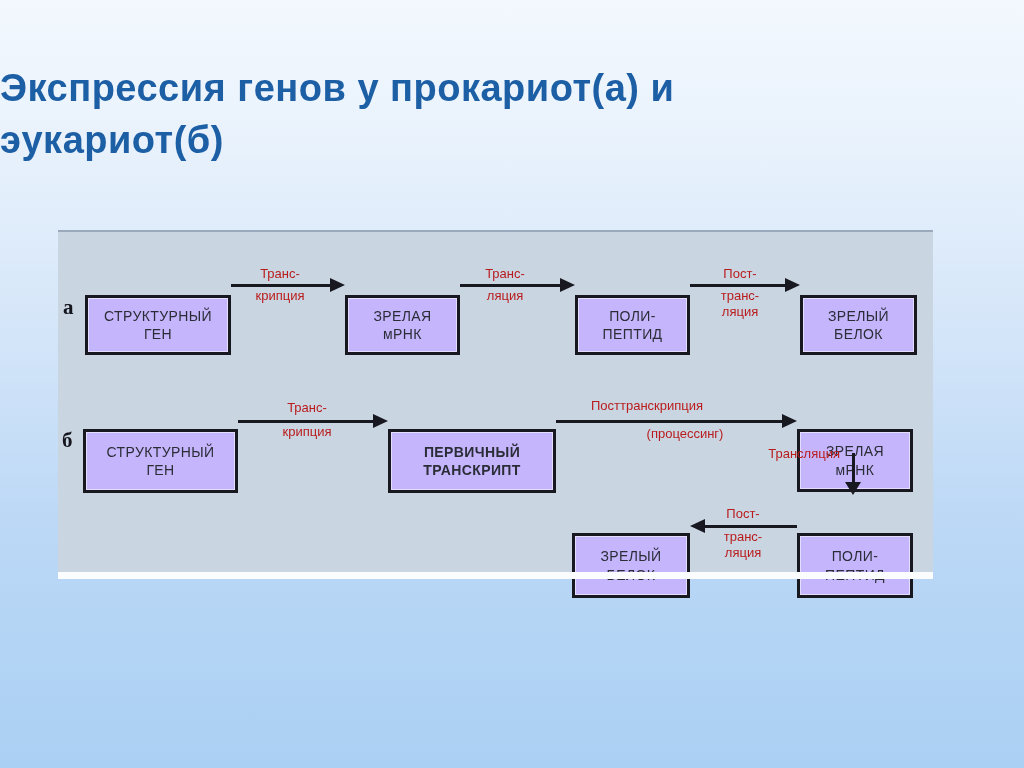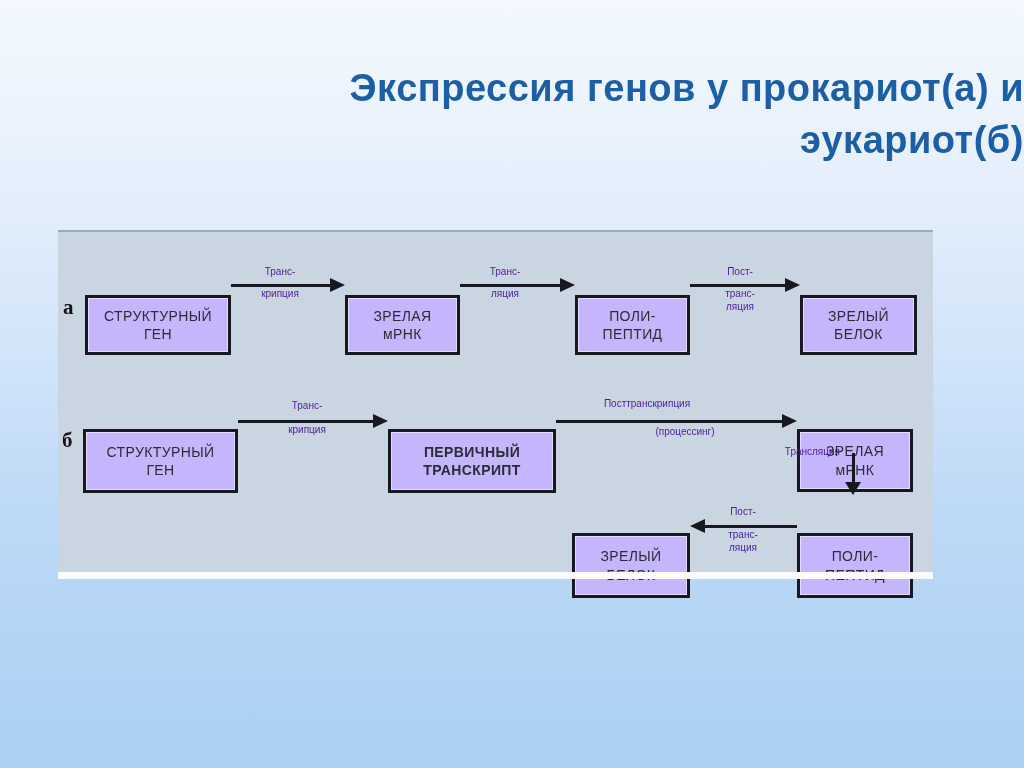--- a/index.html
+++ b/index.html
@@ -3,21 +3,21 @@
 <meta charset="utf-8">
 <style>
   html,body { margin:0; padding:0; }
   .slide {
     position:relative; width:1024px; height:768px; overflow:hidden;
     background:linear-gradient(180deg,#f3f8fe 0%,#e9f2fc 18%,#d5e6f9 42%,#bcd8f6 68%,#aad0f3 100%);
     font-family:"Liberation Sans",sans-serif;
   }
   .title {
     position:absolute; left:0; top:62px; width:100%;
-    text-align:right; white-space:pre-line;
+    text-align:left; white-space:pre-line;
     font-weight:700; font-size:38px; line-height:1.37;
     color:#1d5fa5; letter-spacing:0.5px;
   }
   .panel {
     position:absolute; left:58px; top:230px; width:875px; height:349px;
     background:#cad5e2; border-top:2px solid #9aa9bc; box-sizing:border-box;
   }
   .white-strip {
     position:absolute; left:0; bottom:0; width:100%; height:7px;
     background:#fbfcfd;
@@ -29,21 +29,21 @@
     display:flex; align-items:center; justify-content:center;
     text-align:center; white-space:pre-line;
     font-size:14px; line-height:1.3; letter-spacing:0.4px; color:#2b2d36;margin-top:39px;
   }
   .row-label {
     position:absolute; font-family:"Liberation Serif",serif;
     font-weight:700; font-size:21px; line-height:1; color:#14141c;
   }
   .alabel {
     position:absolute; transform:translateX(-50%);
-    font-size:10px; line-height:1.25; color:#4c1d95;
+    font-size:13px; line-height:1.25; color:#b91c1c;
     text-align:center; white-space:pre-line;
   }
   .alabel.right-align { transform:translateX(-100%); text-align:right; }
   .hline { position:absolute; height:3px; background:#181820; }
   .vline { position:absolute; width:3px; background:#181820; }
   .head-right {
     position:absolute; width:0; height:0;
     border-top:7px solid transparent; border-bottom:7px solid transparent;
     border-left:15px solid #181820;
   }

